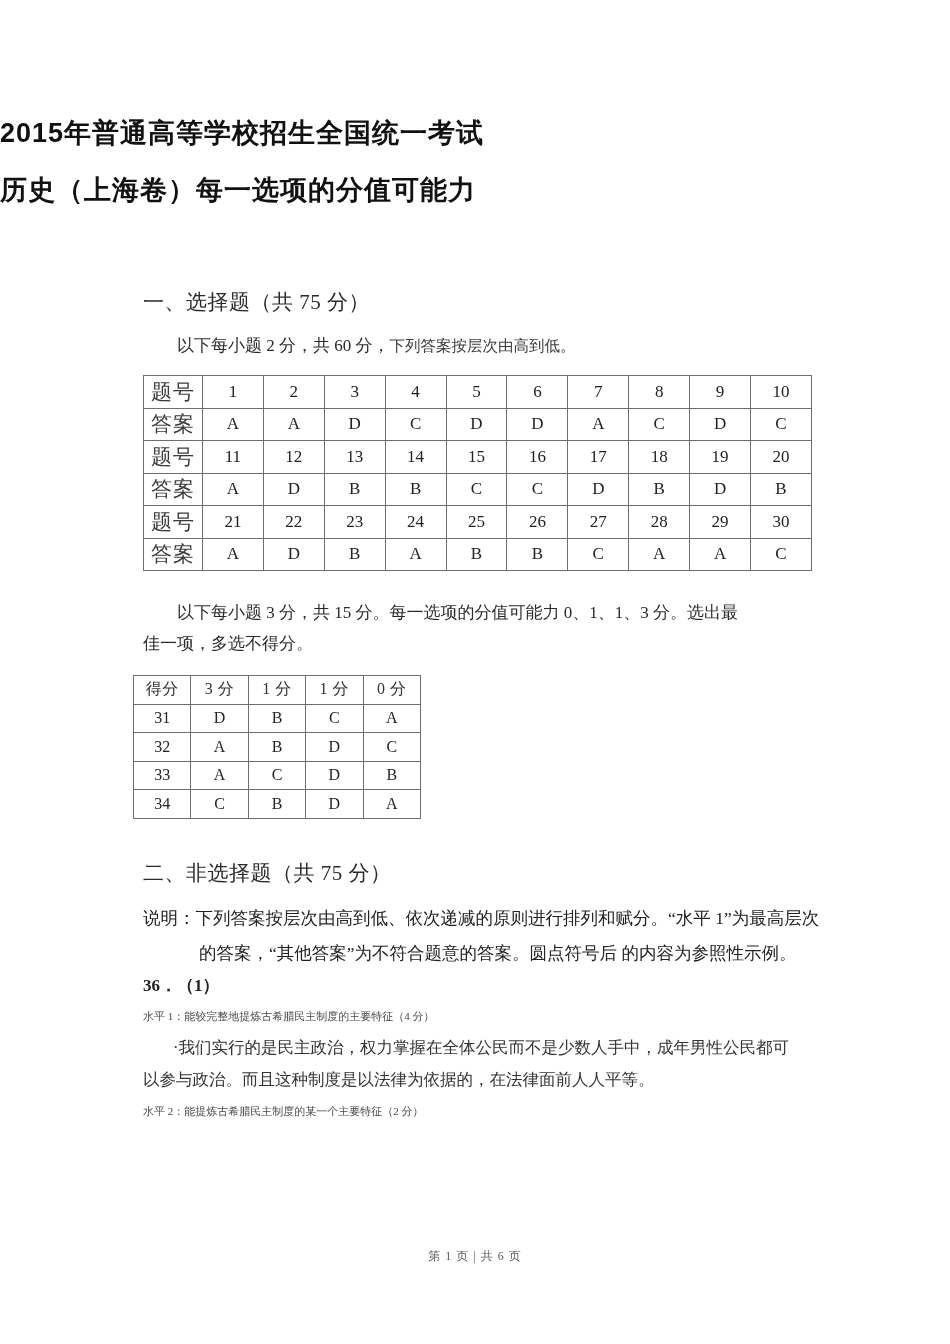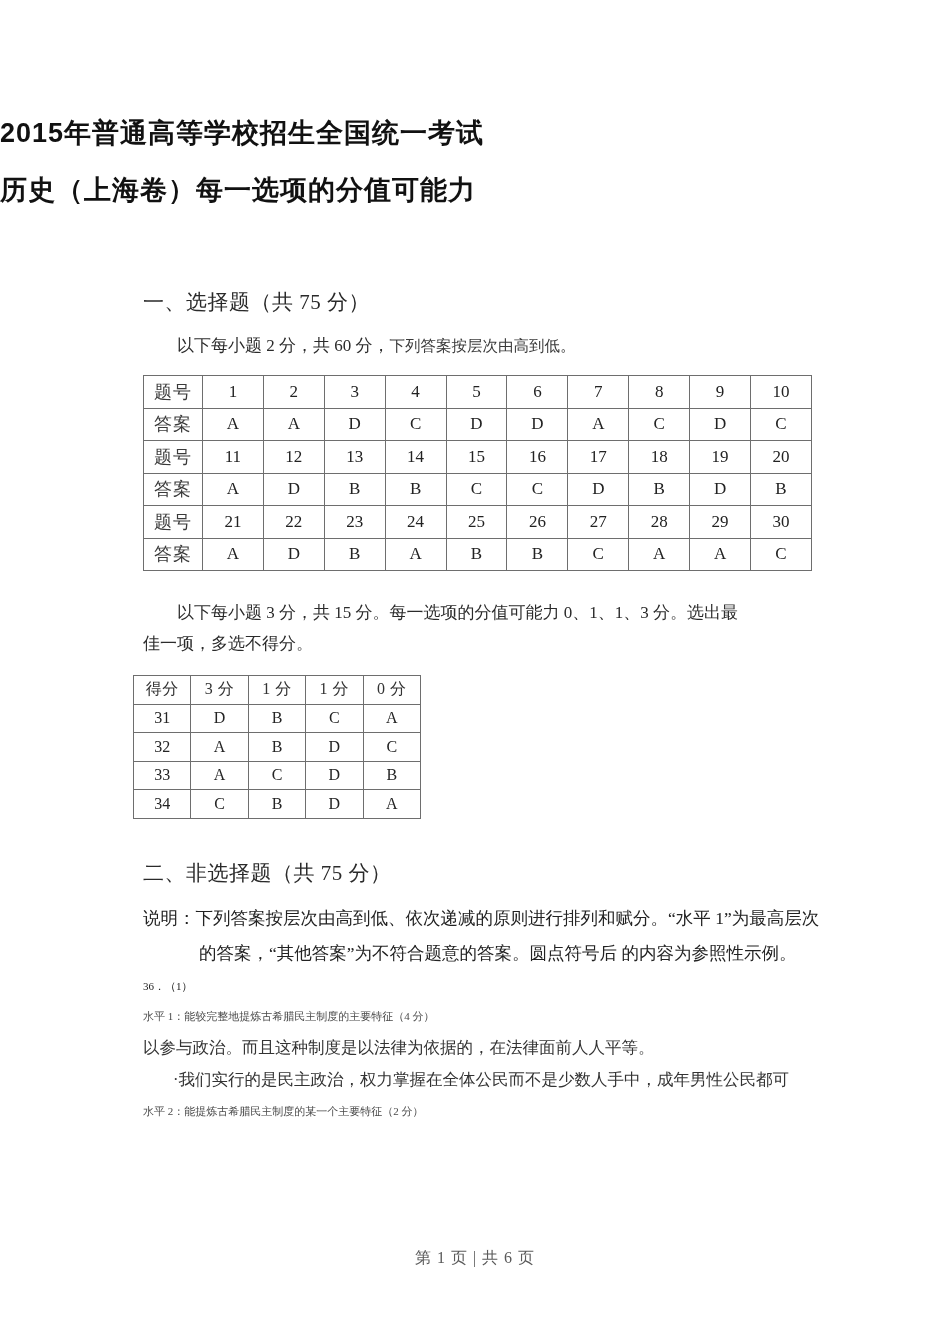--- a/index.html
+++ b/index.html
@@ -59,24 +59,25 @@
   }
 
   .level-line {
     font-size: 11px;
     line-height: 31px;
     color: #4a4a4a;
     margin-left: 143px;
     margin-right: 130px;
   }
   .qnum-line {
-    font-size: 11px;
+    font-size: 17px;
     line-height: 30px;
     color: #222;
     margin-left: 143px;
+    font-weight: bold;
   }
   .body-line {
     font-size: 16.5px;
     line-height: 32px;
     color: #333;
     margin-left: 143px;
     margin-right: 128px;
   }
   .body-line.first { text-indent: 30px; }
 
@@ -92,21 +93,21 @@
   .answer-table td {
     border: 1px solid #6e6e6e;
     height: 32.5px;
     text-align: center;
     vertical-align: middle;
     font-size: 17px;
     color: #222;
     padding: 0;
   }
   .answer-table td.hdr {
-    font-size: 18px;
+    font-size: 21px;
     color: #3a3a3a;
     letter-spacing: 1px;
   }
   .answer-table col.label-col { width: 59px; }
 
   .score-table {
     margin-left: 133px;
     margin-top: 16px;
     width: 288px;
     table-layout: fixed;
@@ -121,21 +122,21 @@
     padding: 0;
   }
   .score-table td.hdr { color: #333; letter-spacing: 0.5px; }
 
   
   .footer {
     position: absolute;
     left: 0; right: 0;
     top: 1248px;
     text-align: center;
-    font-size: 16px;
+    font-size: 12px;
     color: #5a5a5a;
     letter-spacing: 1px;
   }
   .spacer-lg { height: 40px; }
   .spacer-md { height: 26px; }
   .spacer-sm { height: 14px; }
 </style>
 </head>
 <body>
 
@@ -306,20 +307,20 @@
   <div class="note-hang">
     <span>说明：下列答案按层次由高到低、依次递减的原则进行排列和赋分。“水平</span>
     <span>1”为最高层次的答案，“其他答案”为不符合题意的答案。圆点符号后</span>
     <span>的内容为参照性示例。</span>
   </div>
 
   <div class="qnum-line">36．（1）</div>
 
   <div class="level-line">水平 1：能较完整地提炼古希腊民主制度的主要特征（4 分）</div>
 
+  <div class="body-line first">·我们实行的是民主政治，权力掌握在全体公民而不是少数人手中，成年男性公民都可</div>
   <div class="body-line">以参与政治。而且这种制度是以法律为依据的，在法律面前人人平等。</div>
-  <div class="body-line first">·我们实行的是民主政治，权力掌握在全体公民而不是少数人手中，成年男性公民都可</div>
 
   <div class="level-line">水平 2：能提炼古希腊民主制度的某一个主要特征（2 分）</div>
 
   <div class="footer">第 1 页 | 共 6 页</div>
 
 </div>
 
 </body></html>

